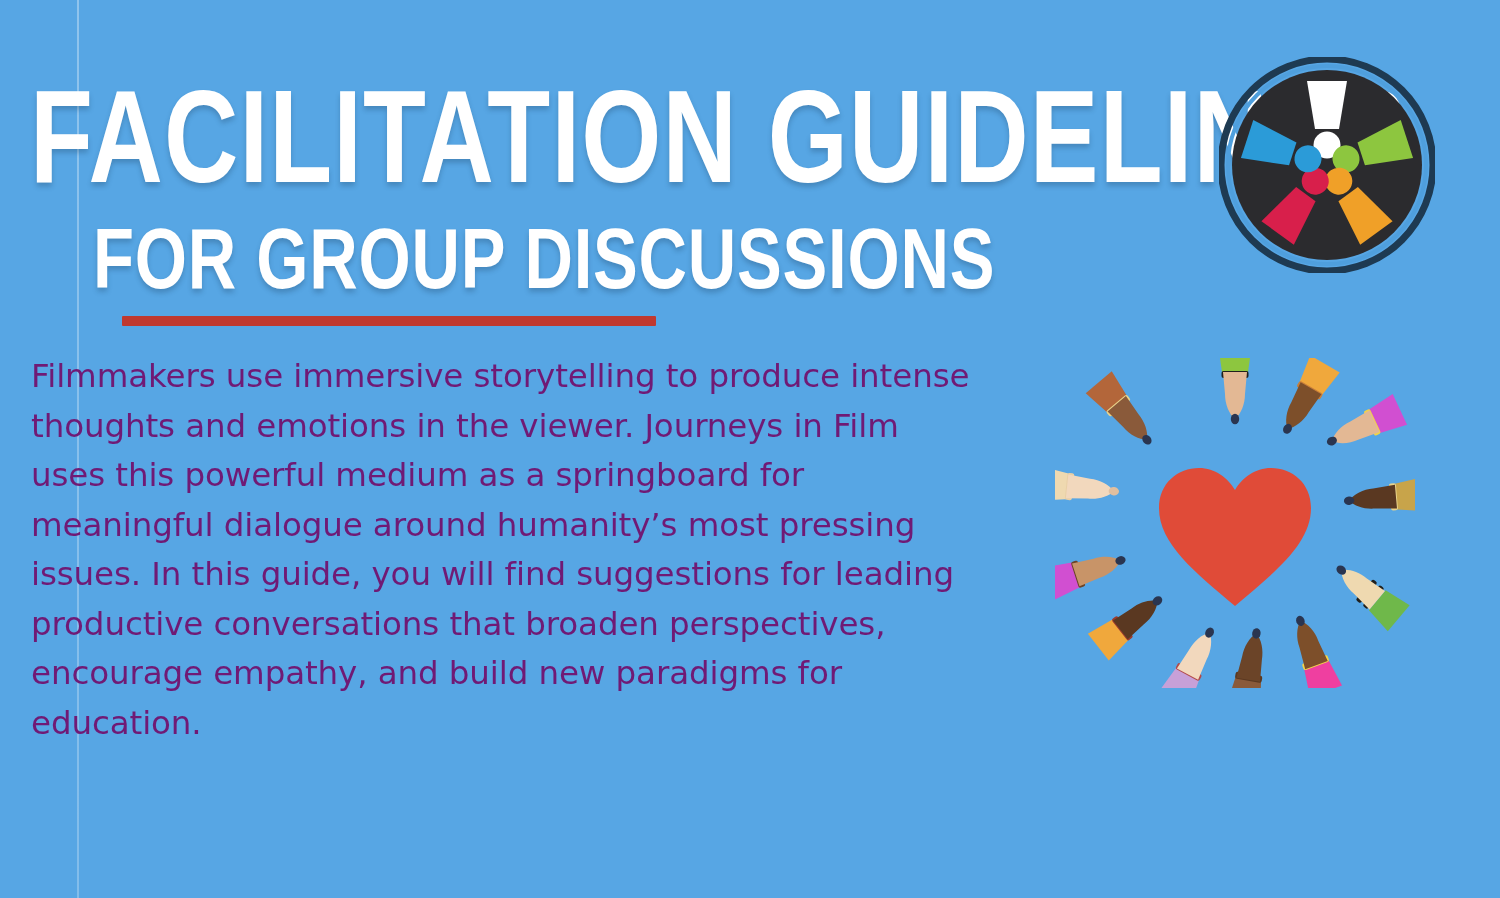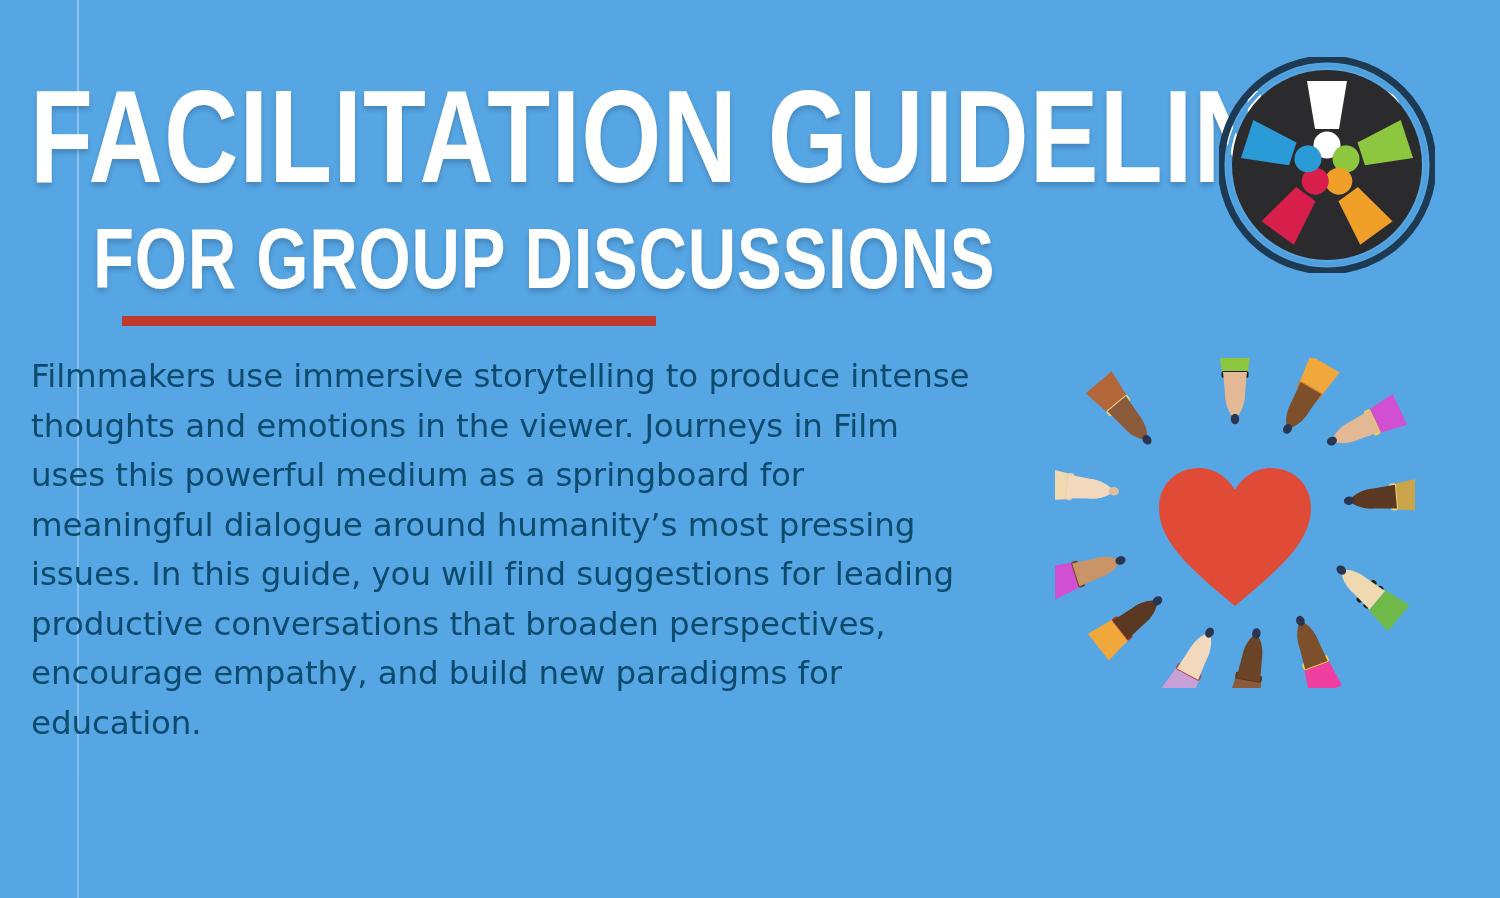--- a/index.html
+++ b/index.html
@@ -72,21 +72,21 @@
     border-radius: 1px;
   }
 
   
   .body-copy {
     position: absolute;
     left: 31px;
     top: 352px;
     width: 940px;
     margin: 0;
-    color: #0c4a6e;
+    color: #701a75;
     font-family: "DejaVu Sans", sans-serif;
     font-size: 32.5px;
     line-height: 49.5px;
     font-weight: 400;
     letter-spacing: -0.1px;
   }
 
   
   .logo-mark {
     position: absolute;

